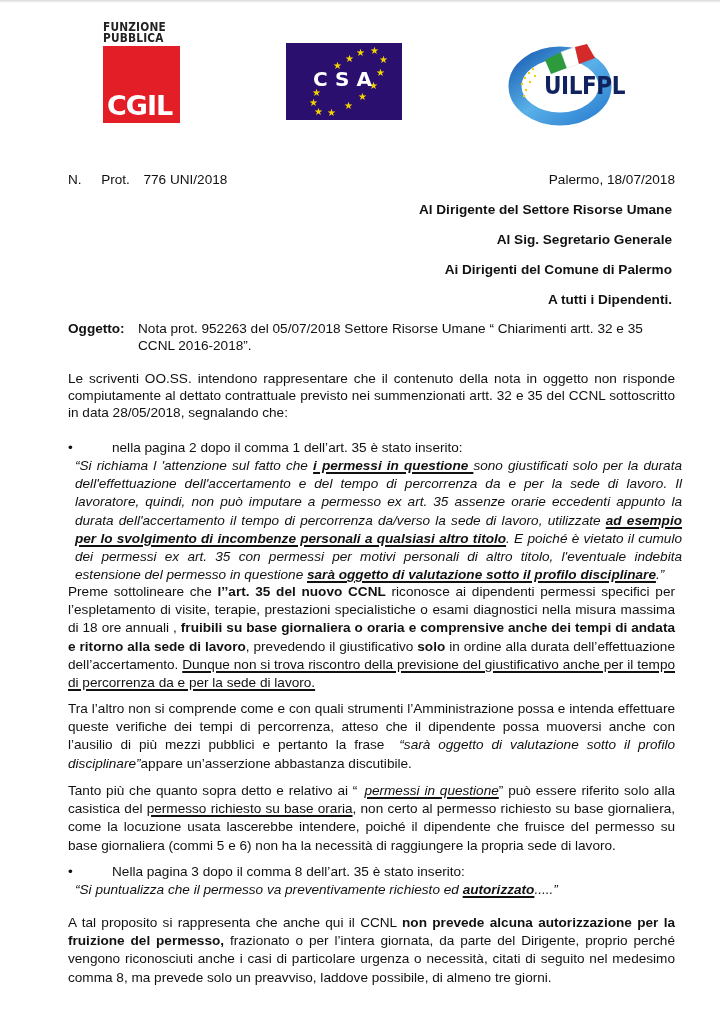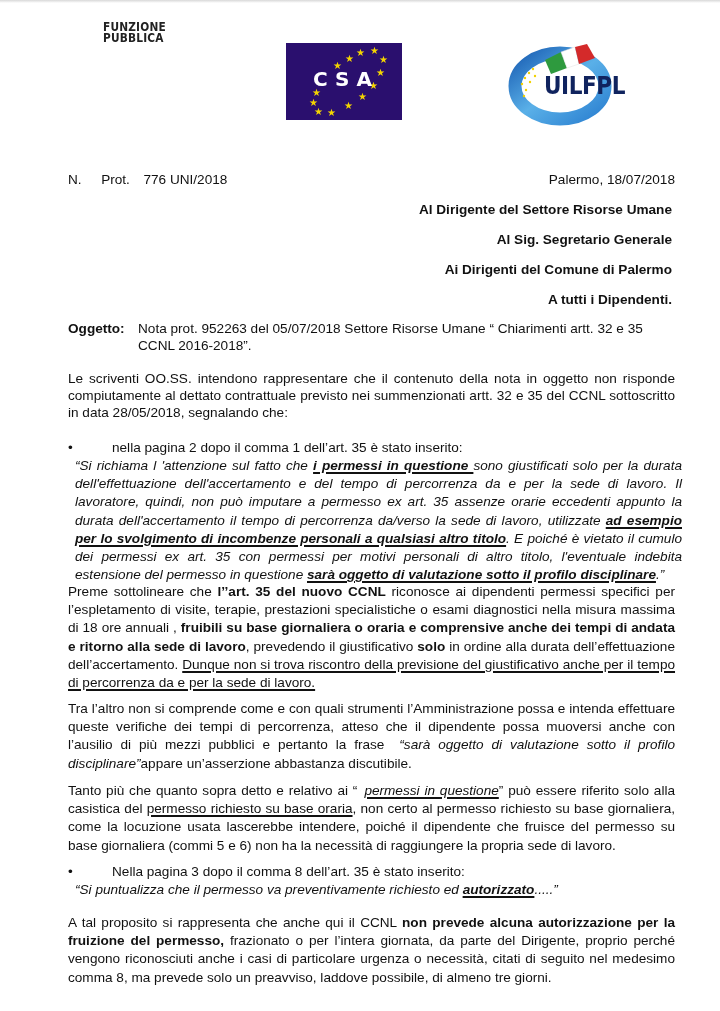--- a/index.html
+++ b/index.html
@@ -60,20 +60,23 @@
   .right { text-align: center; right: 48px; }
 </style>
 </head>
 <body>
 
 <div class="top-shadow"></div>
 
 <div class="logo-cgil">
   <div class="fp">FUNZIONE</div>
   <div class="fp">PUBBLICA</div>
+  <div class="red">
+    <span>CGIL</span>
+  </div>
 </div>
 
 <div class="logo-csa">
   <span class="star" style="left:70px;top:5px">★</span>
   <span class="star" style="left:84px;top:3px">★</span>
   <span class="star" style="left:59px;top:11px">★</span>
   <span class="star" style="left:47px;top:18px">★</span>
   <span class="star" style="left:93px;top:12px">★</span>
   <span class="star" style="left:90px;top:25px">★</span>
   <span class="star" style="left:83px;top:38px">★</span>

